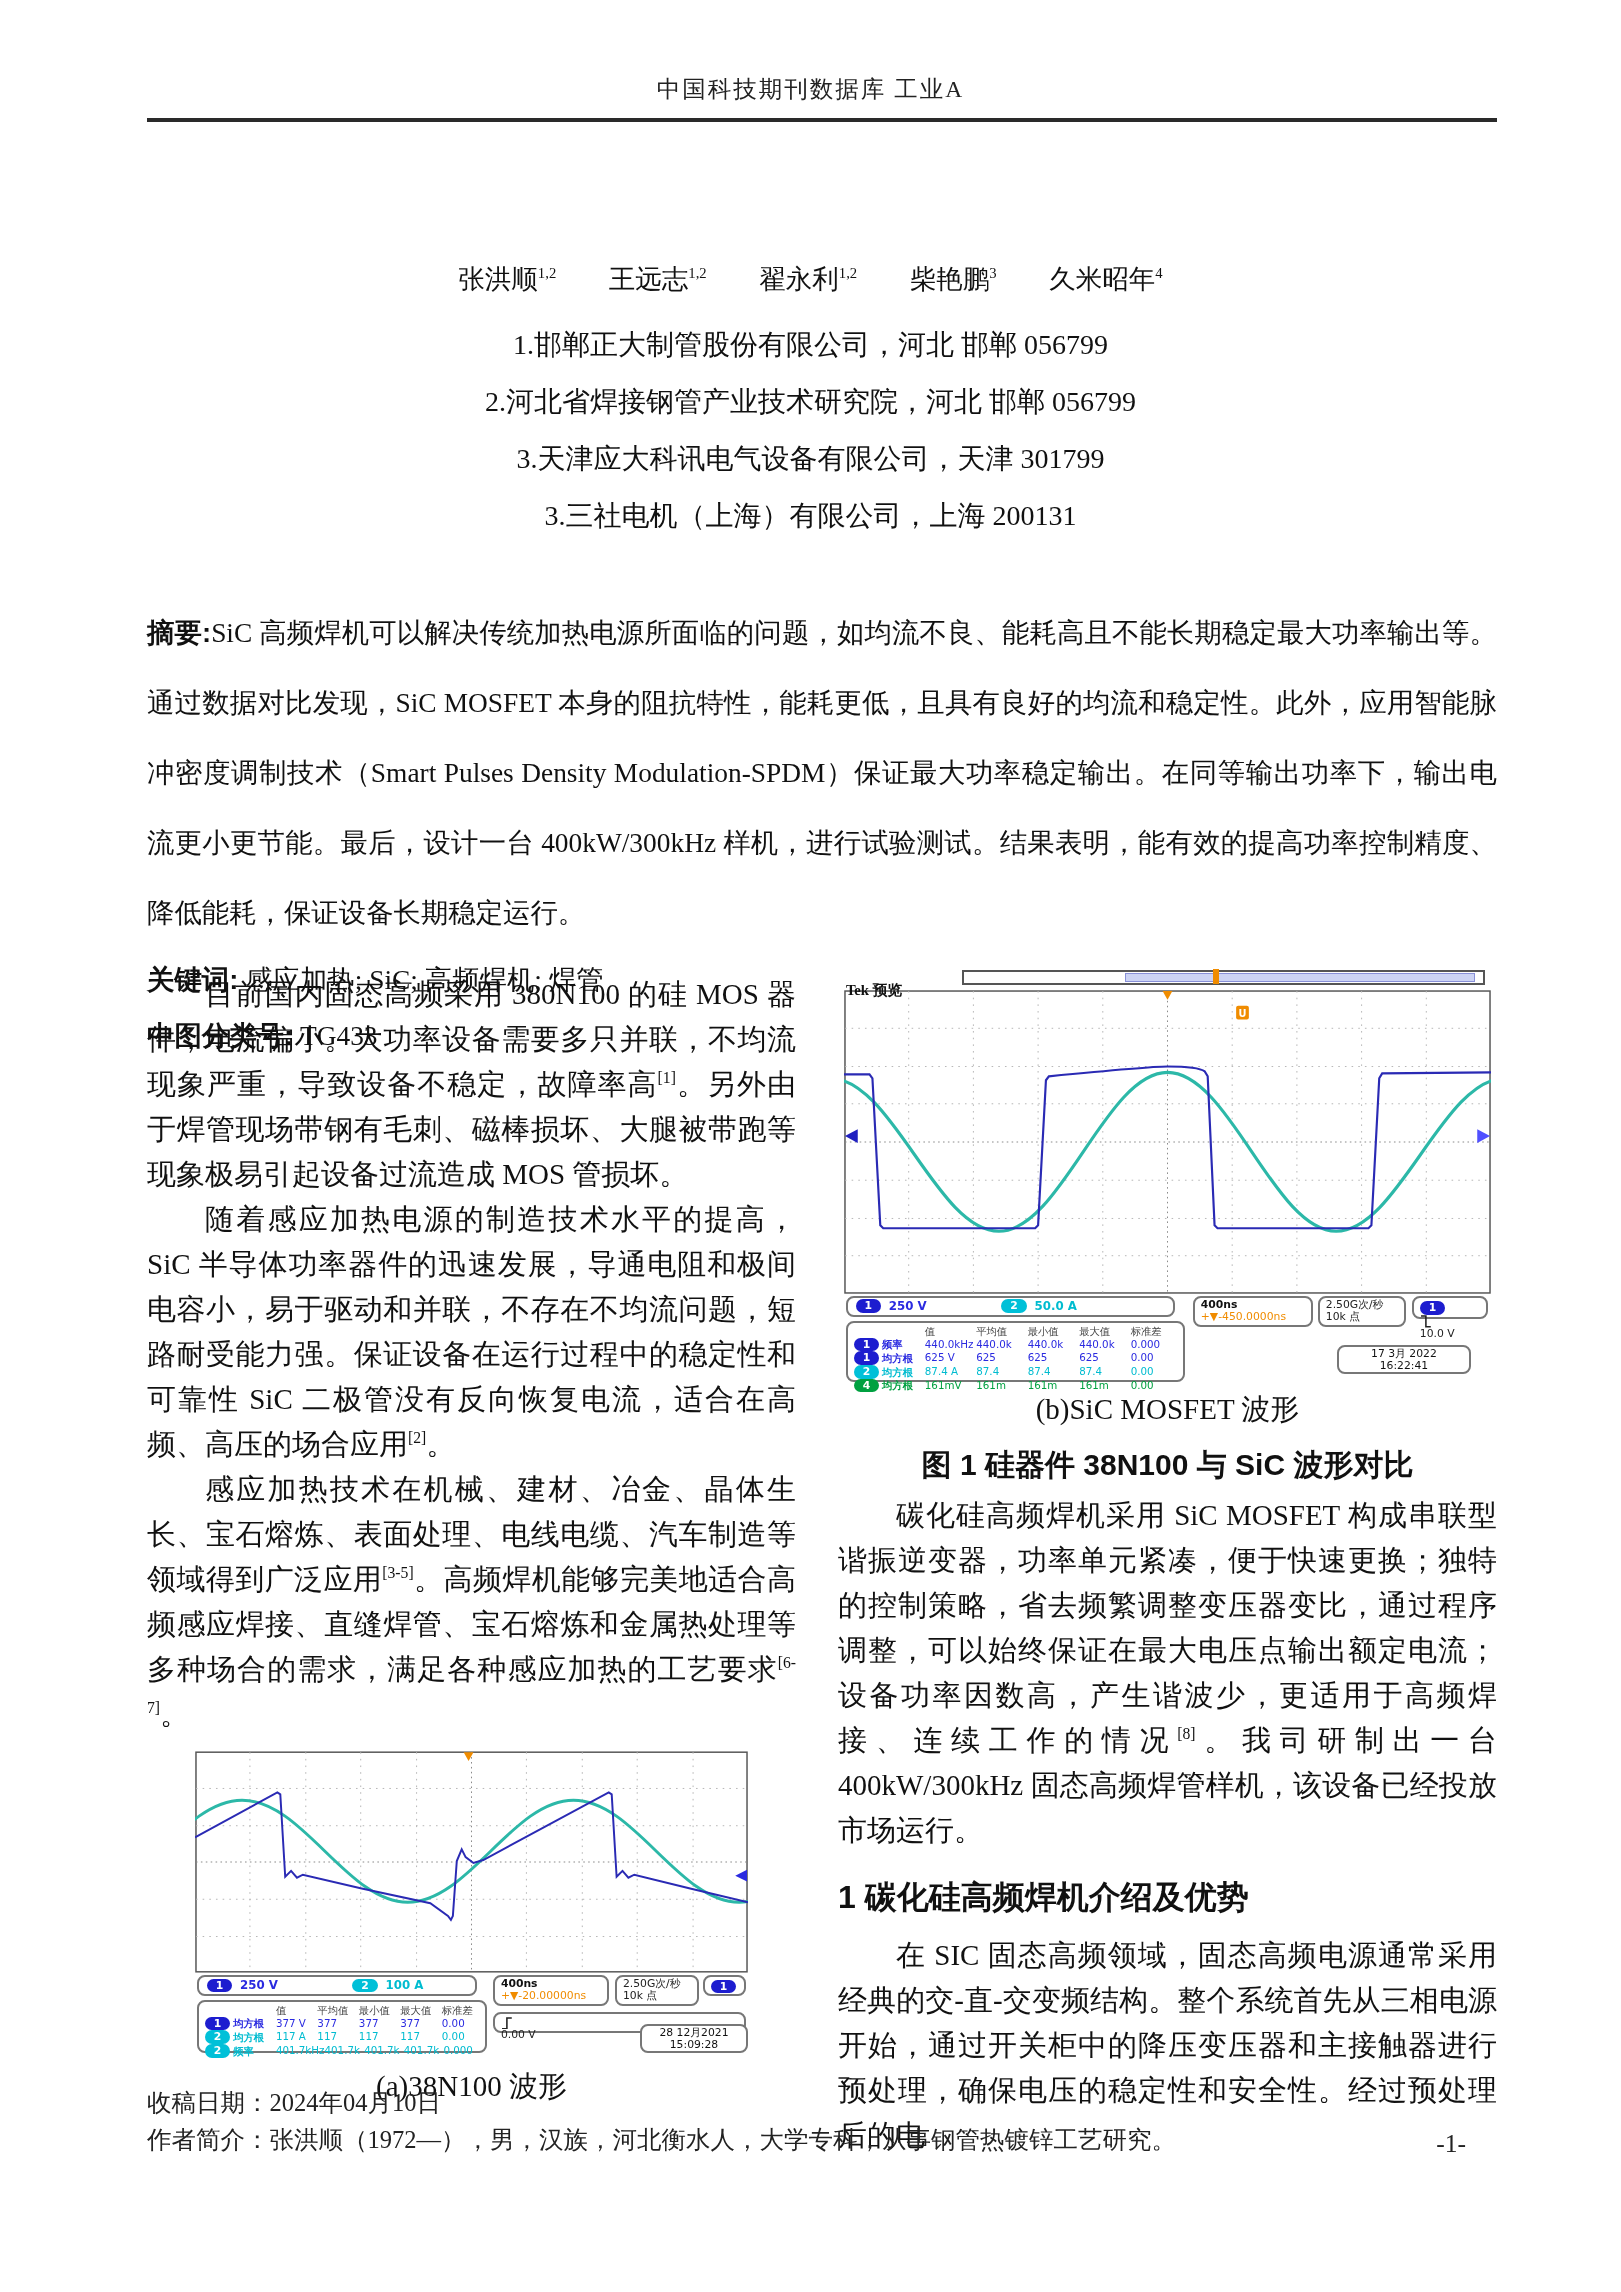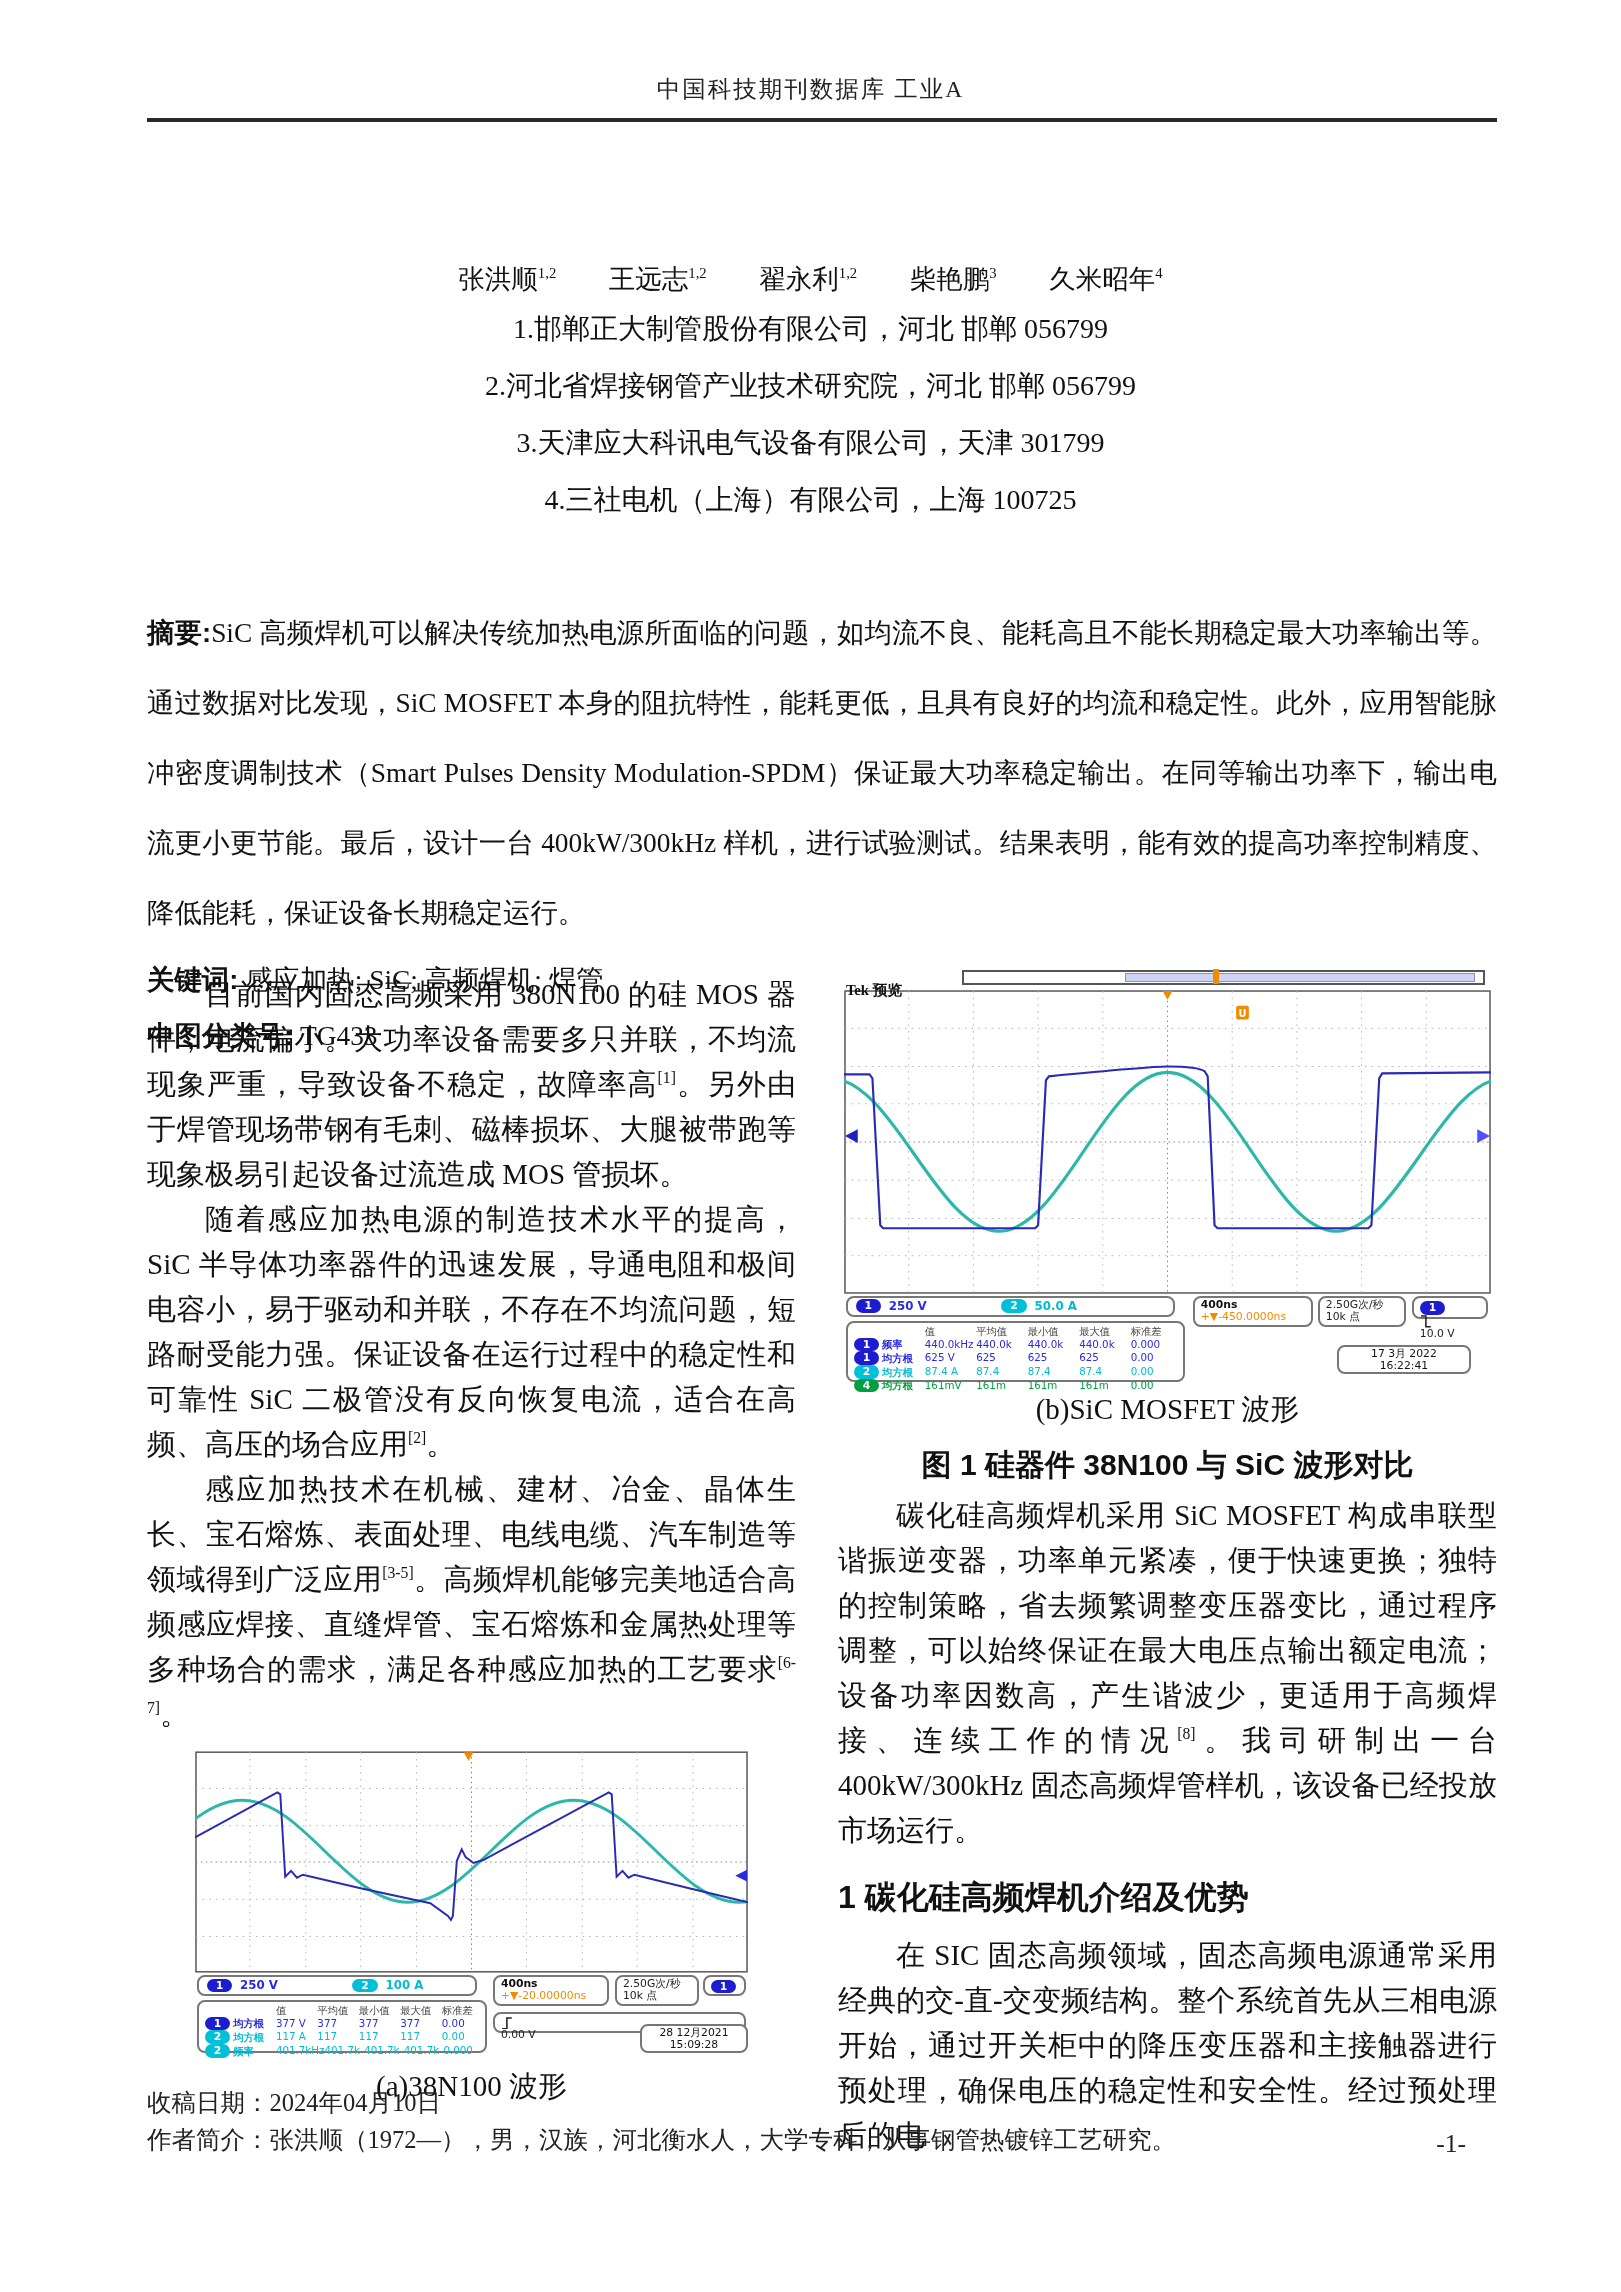--- a/index.html
+++ b/index.html
@@ -5,21 +5,21 @@
   html,body{margin:0;padding:0;background:#e8e8e8;}
   .page{position:relative;width:1621px;height:2293px;background:#ffffff;margin:0 auto;
         font-family:"Liberation Serif",serif;color:#111;overflow:hidden;}
   
   .jhdr{position:absolute;top:73px;left:0;width:100%;text-align:center;font-size:23.5px;letter-spacing:2px;color:#222;}
   .rule{position:absolute;top:118px;left:147px;width:1350px;height:3.9px;background:#2a2a2a;}
   .title{position:absolute;top:159px;left:0;width:100%;text-align:center;font-size:46px;font-weight:bold;letter-spacing:2.9px;}
   .authors{position:absolute;top:261px;left:0;width:100%;text-align:center;font-size:26.5px;}
   .authors .au{margin:0 23px;}
   .authors sup{font-size:14.7px;}
-  .affs{position:absolute;top:300px;left:0;width:100%;text-align:center;font-size:28px;line-height:57px;}
+  .affs{position:absolute;top:316px;left:0;width:100%;text-align:center;font-size:28px;line-height:57px;}
   
   .meta{position:absolute;top:598px;left:147px;width:1350px;font-size:27.4px;}
   .meta .abs{margin:0;line-height:70px;text-align:justify;}
   .meta .kw{margin:7.8px 0 0 0;line-height:47px;}
   .lab{font-family:"Liberation Sans",sans-serif;font-weight:bold;}
   
   .col{position:absolute;font-size:29px;line-height:45px;text-align:justify;}
   .col-left{left:147px;top:972px;width:649px;}
   .col-right{left:838px;top:964px;width:659px;}
   .col p{margin:0;text-indent:2em;}
@@ -68,21 +68,21 @@
     <span class="au"><span>王远志</span><sup>1,2</sup></span>
     <span class="au"><span>翟永利</span><sup>1,2</sup></span>
     <span class="au"><span>柴艳鹏</span><sup>3</sup></span>
     <span class="au"><span>久米昭年</span><sup>4</sup></span>
   </div>
 
   <div class="affs">
     <div>1.邯郸正大制管股份有限公司，河北 邯郸 056799</div>
     <div>2.河北省焊接钢管产业技术研究院，河北 邯郸 056799</div>
     <div>3.天津应大科讯电气设备有限公司，天津 301799</div>
-    <div>4.三社电机（上海）有限公司，上海 100725</div>
+    <div>3.三社电机（上海）有限公司，上海 200131</div>
   </div>
 
   <div class="meta">
     <p class="abs"><span class="lab">摘要:</span><span>SiC 高频焊机可以解决传统加热电源所面临的问题，如均流不良、能耗高且不能长期稳定最大功率输出等。通过数据对比发现，SiC MOSFET 本身的阻抗特性，能耗更低，且具有良好的均流和稳定性。此外，应用智能脉冲密度调制技术（Smart Pulses Density Modulation-SPDM）保证最大功率稳定输出。在同等输出功率下，输出电流更小更节能。最后，设计一台 400kW/300kHz 样机，进行试验测试。结果表明，能有效的提高功率控制精度、降低能耗，保证设备长期稳定运行。</span></p>
     <p class="kw"><span class="lab">关键词:</span> <span>感应加热; SiC; 高频焊机; 焊管</span></p>
     <p class="kw"><span class="lab">中图分类号:</span> <span>TG433</span></p>
   </div>
 
   <div class="col col-left">
     <p><span>目前国内固态高频采用 380N100 的硅 MOS 器件，电流偏小。大功率设备需要多只并联，不均流现象严重，导致设备不稳定，故障率高</span><span class="ref">[1]</span><span>。另外由于焊管现场带钢有毛刺、磁棒损坏、大腿被带跑等现象极易引起设备过流造成 MOS 管损坏。</span></p>

